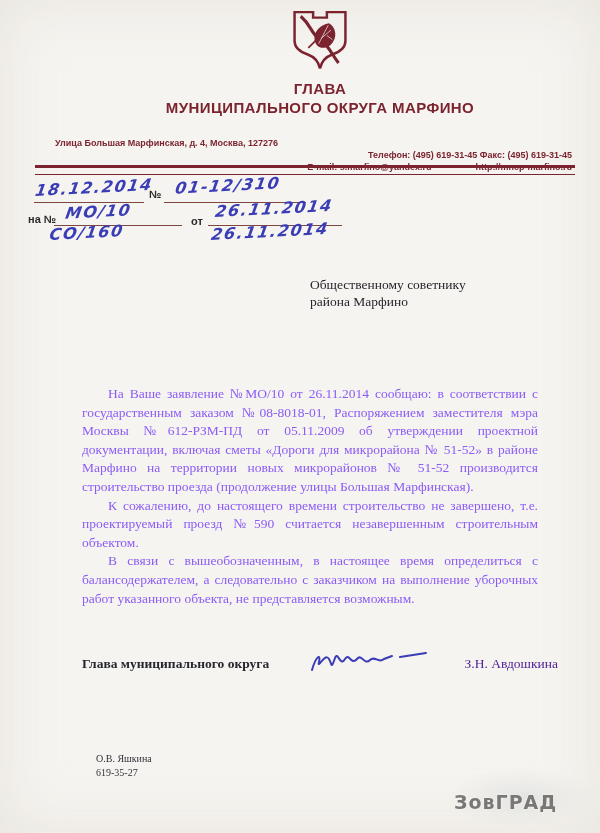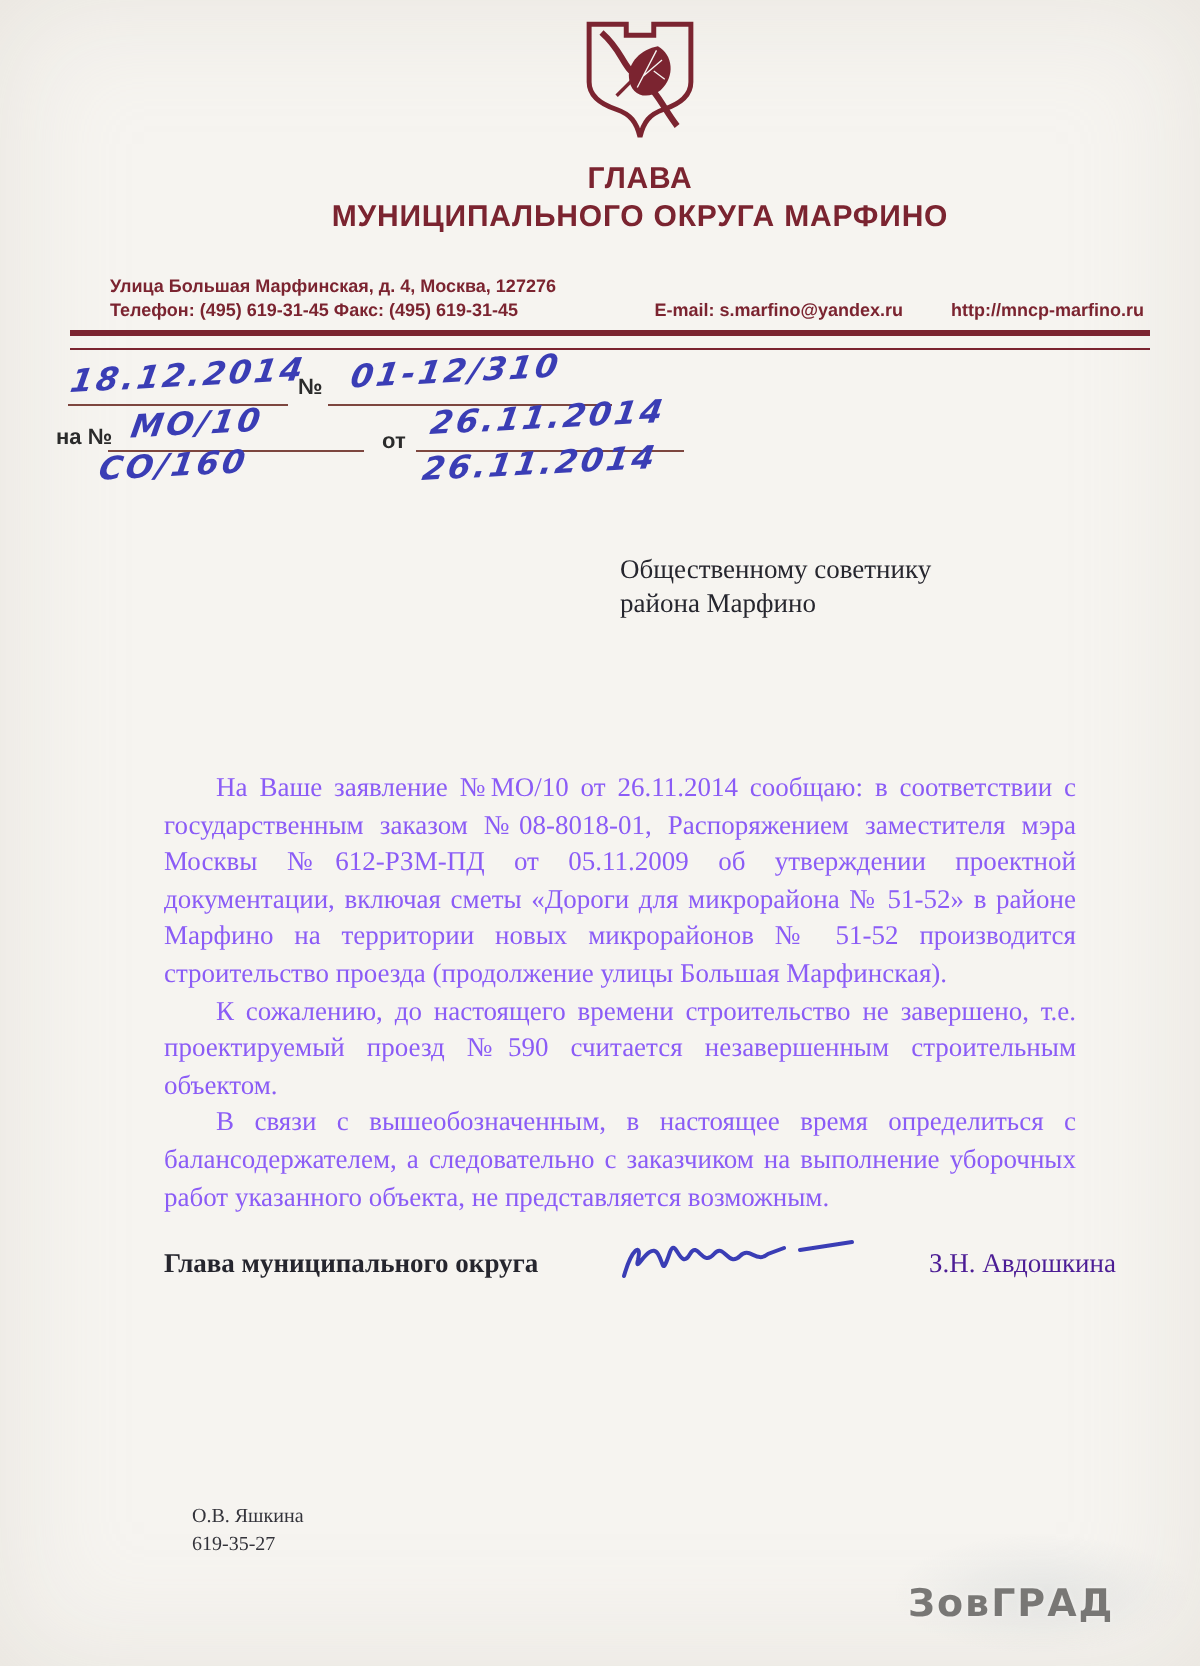--- a/index.html
+++ b/index.html
@@ -8,41 +8,41 @@
         box-shadow:inset 0 0 60px rgba(205,200,190,.35);}
   
   .header{position:absolute;top:8px;left:0;width:100%;text-align:center;padding-left:20px;}
   .crest{display:inline-block;}
   .title{font-family:"Liberation Sans",sans-serif;font-weight:bold;color:#7b2430;
          font-size:15px;line-height:17px;letter-spacing:.4px;margin-top:2px;}
   
   .contacts{position:absolute;top:137px;left:55px;right:28px;
             font-family:"Liberation Sans",sans-serif;font-weight:bold;
             color:#7b2430;font-size:9px;line-height:12px;}
-  .contacts .row2{display:flex;justify-content:space-between;align-items:flex-end;}
-  .contacts .mail-site{display:flex;gap:24px;}
+  .contacts .row2{display:flex;justify-content:center;align-items:flex-end;flex-direction:column;}
+  .contacts .mail-site{display:flex;gap:44px;}
   .rule{position:absolute;top:165px;left:35px;right:25px;height:6px;
         border-top:3px solid #7b2430;border-bottom:1.5px solid #7b2430;}
   
   .refblock{position:absolute;top:176px;left:0;width:360px;height:78px;}
   .hw{position:absolute;font-family:"DejaVu Sans",sans-serif;font-style:italic;
       color:#3a3db5;font-size:16px;font-weight:bold;letter-spacing:1.5px;
       transform:skewX(-12deg) rotate(-3deg);white-space:nowrap;}
   .lbl{position:absolute;font-family:"Liberation Sans",sans-serif;color:#2b2b2b;
        font-size:11px;font-weight:bold;}
   .uline{position:absolute;height:0;border-bottom:1.4px solid #7d463f;}
   
   .recipient{position:absolute;top:276px;left:310px;font-weight:normal;
              font-size:13.5px;line-height:17px;color:#26262e;}
   
   .letter-body{position:absolute;top:385px;left:82px;right:62px;
                font-size:13.5px;line-height:18.6px;color:#8b5cf6;text-align:justify;}
   .letter-body p{margin:0;text-indent:26px;}
   
-  .sigrow{position:absolute;top:612px;left:82px;right:42px;height:40px;}
+  .sigrow{position:absolute;top:644px;left:82px;right:42px;height:40px;}
   .sig-pos{position:absolute;left:0;top:12px;font-weight:bold;font-size:13.5px;color:#26262e;}
   .sig-autograph{position:absolute;left:222px;top:0;}
   .sig-name{position:absolute;right:0;top:12px;font-weight:normal;font-size:13.5px;color:#4c1d95;}
   
   .executor{position:absolute;top:752px;left:96px;font-size:10px;line-height:14px;color:#33333a;}
   
   .watermark{position:absolute;right:4px;bottom:6px;width:150px;height:60px;opacity:.5;}
   .wm-blob{position:absolute;inset:0;background:radial-gradient(ellipse at center,
            rgba(205,210,212,.8) 0%,rgba(205,210,212,0) 70%);}
   .wm-text{position:absolute;left:8px;top:24px;font-family:"DejaVu Sans",sans-serif;

